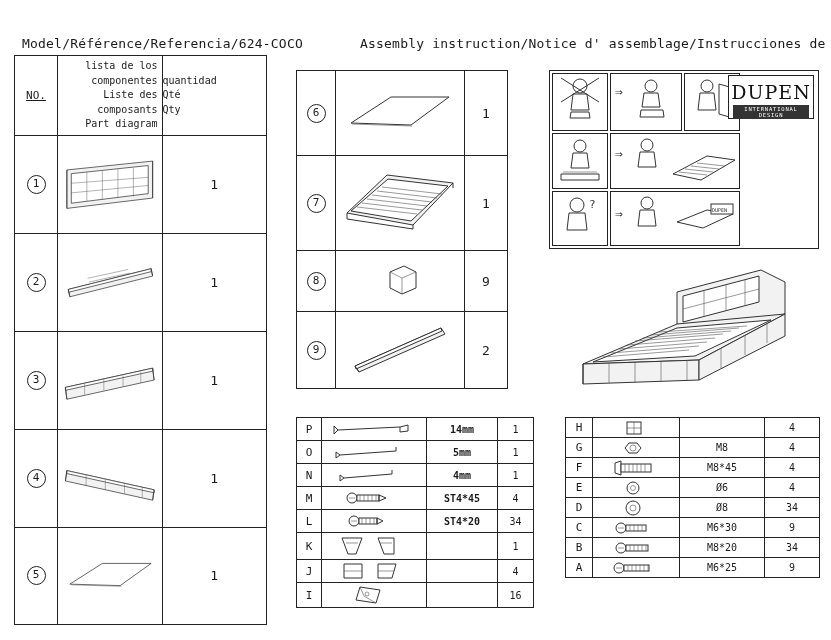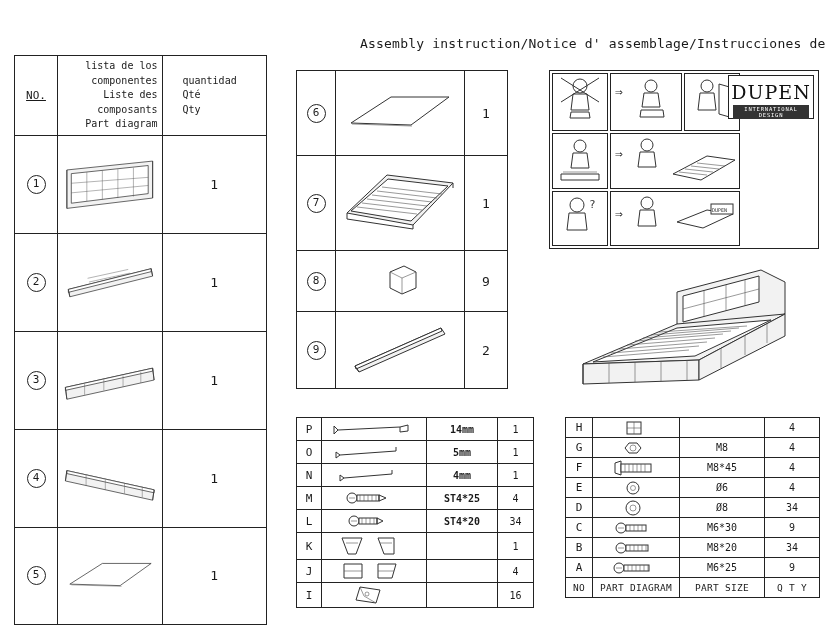--- a/index.html
+++ b/index.html
@@ -51,21 +51,21 @@
   #tbl-parts td.head-dia {
     text-align: right;
     font-size: 10px;
     line-height: 1.45;
     padding: 3px 4px;
   }
   #tbl-parts td.head-qty {
     text-align: left;
     font-size: 10px;
     line-height: 1.45;
-    padding: 3px 20px;
+    padding: 3px 0;
   }
   .circ-num {
     display: inline-block;
     border: 1px solid #222;
     border-radius: 50%;
     width: 17px;
     height: 17px;
     line-height: 16px;
     font-size: 11px;
     text-align: center;
@@ -144,20 +144,21 @@
     position: absolute;
     left: 549px; top: 252px;
     width: 270px; height: 150px;
   }
 </style>
 </head>
 <body>
 
 <div id="page">
 
+  <div class="hdr" id="hdr-left">Model/Référence/Referencia/624-COCO</div>
   <div class="hdr" id="hdr-right">Assembly instruction/Notice d' assemblage/Instrucciones de montaje</div>
 
   <table id="tbl-parts">
     <tbody>
         <tr>
       <td class="no" style="height:38px;text-decoration:underline;">NO.</td>
       <td class="head-dia">
         <div>lista de los componentes</div>
         <div>Liste des composants</div>
         <div>Part diagram</div>
@@ -516,21 +517,21 @@
           <g class="thin">
             <line x1="38" y1="6" x2="38" y2="12"></line>
                 <line x1="42" y1="6" x2="42" y2="12"></line>
             <line x1="46" y1="6" x2="46" y2="12"></line>
                 <line x1="50" y1="6" x2="50" y2="12"></line>
             <line x1="54" y1="6" x2="54" y2="12"></line>
           </g>
           <path class="ln" d="M57 6 L64 9 L57 12 Z"></path>
         </svg>
       </td>
-      <td class="size">ST4*25</td>
+      <td class="size">ST4*45</td>
       <td class="q">4</td>
     </tr>
     <tr>
       <td class="code">L</td>
       <td class="pic">
         <svg width="100" height="18" viewBox="0 0 100 18">
           <circle class="lnw" cx="32" cy="9" r="5"></circle>
           <line class="thin" x1="29" y1="9" x2="35" y2="9"></line>
           <rect class="lnw" x="37" y="6" width="18" height="6"></rect>
           <g class="thin">
@@ -702,22 +703,16 @@
             <line x1="43" y1="6" x2="43" y2="12"></line>
                 <line x1="47" y1="6" x2="47" y2="12"></line>
             <line x1="51" y1="6" x2="51" y2="12"></line>
                 <line x1="55" y1="6" x2="55" y2="12"></line>
           </g>
         </svg>
       </td>
       <td class="size">M6*25</td>
       <td class="q">9</td>
     </tr>
-    <tr>
-      <td class="code foot">NO</td>
-      <td class="pic foot">PART DIAGRAM</td>
-      <td class="size foot">PART SIZE</td>
-      <td class="q foot">Q T Y</td>
-    </tr>
   </tbody>
     </table>
 
 </div>
 
 </body></html>

